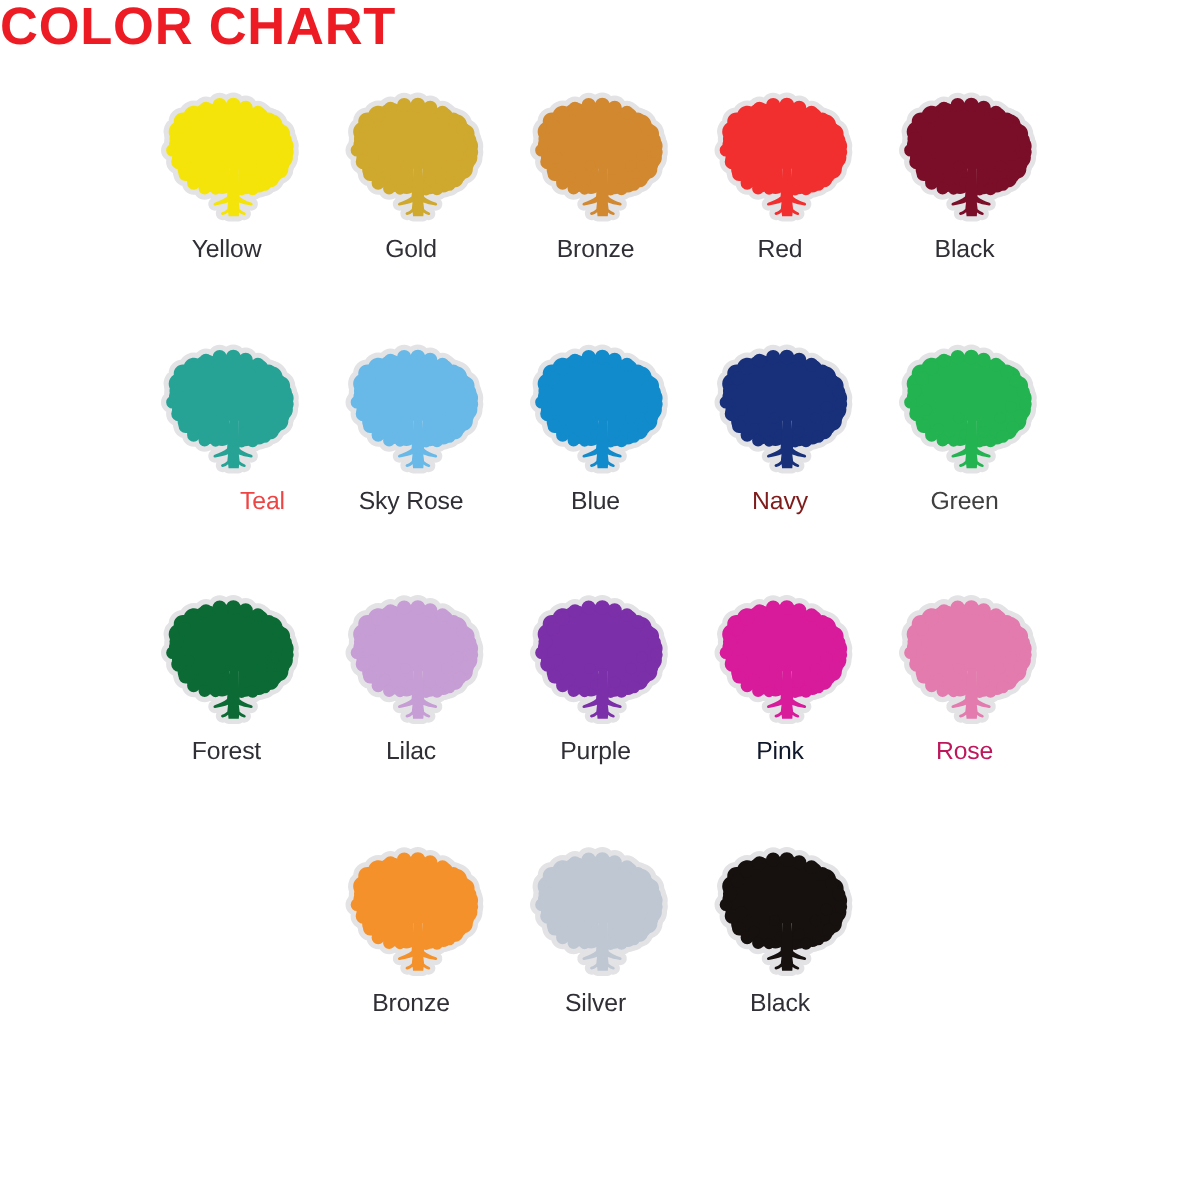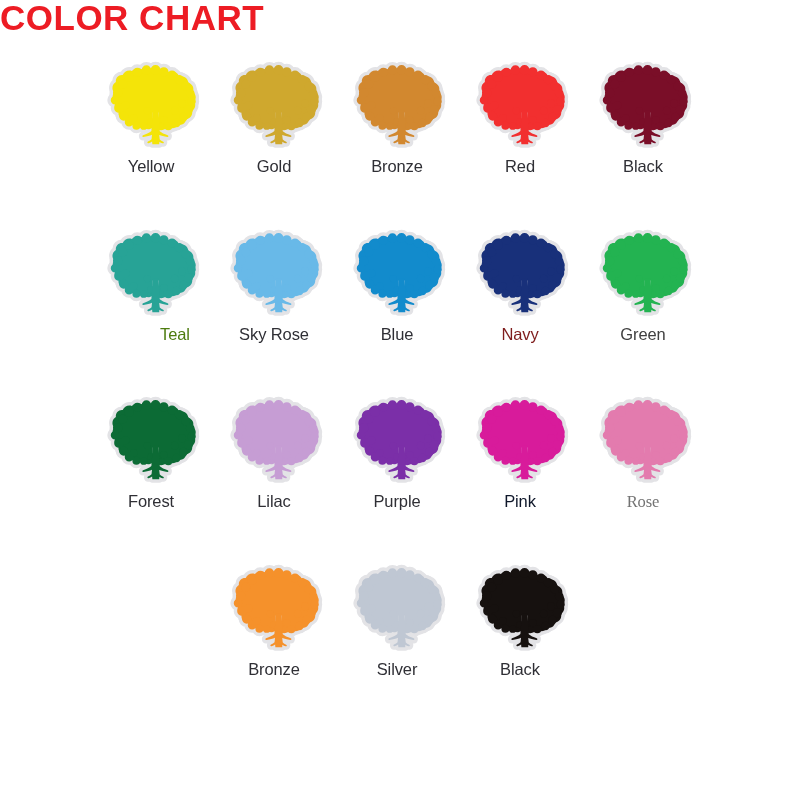--- a/index.html
+++ b/index.html
@@ -206,21 +206,21 @@
         <path d="M54.2 50 L60.3 50 L61.6 72.5 C63.6 74.2 66.5 75.6 70.3 76.9 C71.6 77.4 71.3 79.1 69.9 78.9 C66.2 78.3 63.3 77.6 61.0 76.7 L61.6 81.6 C62.6 82.6 63.9 83.4 65.4 84.0 C66.6 84.5 66.1 86.1 64.8 85.8 C63.3 85.4 62.1 84.8 61.2 84.0 L61.0 86.8 L53.5 86.8 L53.2 83.8 C52.2 84.7 50.9 85.4 49.3 85.8 C48.0 86.1 47.5 84.5 48.7 83.9 C50.3 83.3 51.6 82.5 52.6 81.4 L53.1 76.5 C50.7 77.5 47.6 78.3 43.7 78.9 C42.3 79.1 42.0 77.4 43.3 76.9 C47.3 75.5 50.3 74.1 52.4 72.3 Z"></path>
       </g>
       <g fill="#27A396">
         <path d="M52.5 6.5 C60 3.5 67 4.5 71.5 8 C76.5 6 81 8 82.5 12 C88 11.5 92.5 14.5 93 19.5 C97.5 21 99.5 25 98 29.5 C101.5 32 102 36.5 99.5 40 C101.5 43.5 100.5 48 97 50.5 C98 55 95 59 90.5 59.5 C90 64 86 66.5 81.5 65.5 C79.5 69.5 75 70.5 71.5 68 C68.5 71.5 63.5 71.5 60.5 68.5 L60.5 52 L54 52 L54 68.5 C50.5 71.5 45.5 71 43 67.5 C39 70.5 34 69 32.5 65 C28 66.5 23.5 64 23 59.5 C18.5 59.5 15.5 55.5 16.5 51 C12.5 49 11 44.5 13 40.5 C9.5 38 9 33.5 11.5 30 C8.5 26 9.5 21 13.5 18.5 C13 14 16.5 10.5 21 11 C22.5 7 27 5 31 6.5 C34.5 3.5 39.5 3 43.5 5.5 C46 3 49.5 3 52.5 6.5 Z"></path>
         <path d="M10.3 30.5 a5.2 5.2 0 1 0 10.4 0 a5.2 5.2 0 1 0 -10.4 0 M7.9 38.5 a4.6 4.6 0 1 0 9.2 0 a4.6 4.6 0 1 0 -9.2 0 M11.6 47 a5.4 5.4 0 1 0 10.8 0 a5.4 5.4 0 1 0 -10.8 0 M17 56 a5 5 0 1 0 10 0 a5 5 0 1 0 -10 0 M23.2 62.5 a4.8 4.8 0 1 0 9.6 0 a4.8 4.8 0 1 0 -9.6 0 M31.6 66.5 a4.4 4.4 0 1 0 8.8 0 a4.4 4.4 0 1 0 -8.8 0 M40 67 a4 4 0 1 0 8 0 a4 4 0 1 0 -8 0 M16 21 a5 5 0 1 0 10 0 a5 5 0 1 0 -10 0 M22.8 13.5 a5.2 5.2 0 1 0 10.4 0 a5.2 5.2 0 1 0 -10.4 0 M32 8 a5 5 0 1 0 10 0 a5 5 0 1 0 -10 0 M41.8 5.5 a5.2 5.2 0 1 0 10.4 0 a5.2 5.2 0 1 0 -10.4 0 M51.6 5.5 a5.4 5.4 0 1 0 10.8 0 a5.4 5.4 0 1 0 -10.8 0 M60.8 7.5 a5.2 5.2 0 1 0 10.4 0 a5.2 5.2 0 1 0 -10.4 0 M70 11 a5 5 0 1 0 10 0 a5 5 0 1 0 -10 0 M78 16 a5 5 0 1 0 10 0 a5 5 0 1 0 -10 0 M85 23 a5 5 0 1 0 10 0 a5 5 0 1 0 -10 0 M90.2 31 a4.8 4.8 0 1 0 9.6 0 a4.8 4.8 0 1 0 -9.6 0 M91.9 40 a4.6 4.6 0 1 0 9.2 0 a4.6 4.6 0 1 0 -9.2 0 M88 49 a5 5 0 1 0 10 0 a5 5 0 1 0 -10 0 M82.7 57 a4.8 4.8 0 1 0 9.6 0 a4.8 4.8 0 1 0 -9.6 0 M75.4 63.5 a4.6 4.6 0 1 0 9.2 0 a4.6 4.6 0 1 0 -9.2 0 M66.6 67 a4.4 4.4 0 1 0 8.8 0 a4.4 4.4 0 1 0 -8.8 0 M59 67.5 a4 4 0 1 0 8 0 a4 4 0 1 0 -8 0 M28.8 58 a4.2 4.2 0 1 0 8.4 0 a4.2 4.2 0 1 0 -8.4 0 M48 62 a4 4 0 1 0 8 0 a4 4 0 1 0 -8 0 M61.8 60 a4.2 4.2 0 1 0 8.4 0 a4.2 4.2 0 1 0 -8.4 0 M19.6 44 a4.4 4.4 0 1 0 8.8 0 a4.4 4.4 0 1 0 -8.8 0 M81.6 42 a4.4 4.4 0 1 0 8.8 0 a4.4 4.4 0 1 0 -8.8 0 M44 50 a4 4 0 1 0 8 0 a4 4 0 1 0 -8 0 M73.8 50 a4.2 4.2 0 1 0 8.4 0 a4.2 4.2 0 1 0 -8.4 0"></path>
         <path d="M54.2 50 L60.3 50 L61.6 72.5 C63.6 74.2 66.5 75.6 70.3 76.9 C71.6 77.4 71.3 79.1 69.9 78.9 C66.2 78.3 63.3 77.6 61.0 76.7 L61.6 81.6 C62.6 82.6 63.9 83.4 65.4 84.0 C66.6 84.5 66.1 86.1 64.8 85.8 C63.3 85.4 62.1 84.8 61.2 84.0 L61.0 86.8 L53.5 86.8 L53.2 83.8 C52.2 84.7 50.9 85.4 49.3 85.8 C48.0 86.1 47.5 84.5 48.7 83.9 C50.3 83.3 51.6 82.5 52.6 81.4 L53.1 76.5 C50.7 77.5 47.6 78.3 43.7 78.9 C42.3 79.1 42.0 77.4 43.3 76.9 C47.3 75.5 50.3 74.1 52.4 72.3 Z"></path>
       </g>
     </g>
   </svg>
           </div>
-          <div class="swatch-label" style="color: #4d7c0f; margin-left: 48px;">Teal</div>
+          <div class="swatch-label" style="color: #ef4444; margin-left: 48px;">Teal</div>
         </div>
         <div class="swatch">
           <div class="tree-wrap">
   <svg viewBox="0 0 114 96" xmlns="http://www.w3.org/2000/svg" aria-hidden="true">
     <g transform="translate(5,2)">
       <g stroke="#e3e3e6" stroke-width="7.5" stroke-linejoin="round" stroke-linecap="round" fill="#e3e3e6">
         <path d="M52.5 6.5 C60 3.5 67 4.5 71.5 8 C76.5 6 81 8 82.5 12 C88 11.5 92.5 14.5 93 19.5 C97.5 21 99.5 25 98 29.5 C101.5 32 102 36.5 99.5 40 C101.5 43.5 100.5 48 97 50.5 C98 55 95 59 90.5 59.5 C90 64 86 66.5 81.5 65.5 C79.5 69.5 75 70.5 71.5 68 C68.5 71.5 63.5 71.5 60.5 68.5 L60.5 52 L54 52 L54 68.5 C50.5 71.5 45.5 71 43 67.5 C39 70.5 34 69 32.5 65 C28 66.5 23.5 64 23 59.5 C18.5 59.5 15.5 55.5 16.5 51 C12.5 49 11 44.5 13 40.5 C9.5 38 9 33.5 11.5 30 C8.5 26 9.5 21 13.5 18.5 C13 14 16.5 10.5 21 11 C22.5 7 27 5 31 6.5 C34.5 3.5 39.5 3 43.5 5.5 C46 3 49.5 3 52.5 6.5 Z"></path>
         <path d="M10.3 30.5 a5.2 5.2 0 1 0 10.4 0 a5.2 5.2 0 1 0 -10.4 0 M7.9 38.5 a4.6 4.6 0 1 0 9.2 0 a4.6 4.6 0 1 0 -9.2 0 M11.6 47 a5.4 5.4 0 1 0 10.8 0 a5.4 5.4 0 1 0 -10.8 0 M17 56 a5 5 0 1 0 10 0 a5 5 0 1 0 -10 0 M23.2 62.5 a4.8 4.8 0 1 0 9.6 0 a4.8 4.8 0 1 0 -9.6 0 M31.6 66.5 a4.4 4.4 0 1 0 8.8 0 a4.4 4.4 0 1 0 -8.8 0 M40 67 a4 4 0 1 0 8 0 a4 4 0 1 0 -8 0 M16 21 a5 5 0 1 0 10 0 a5 5 0 1 0 -10 0 M22.8 13.5 a5.2 5.2 0 1 0 10.4 0 a5.2 5.2 0 1 0 -10.4 0 M32 8 a5 5 0 1 0 10 0 a5 5 0 1 0 -10 0 M41.8 5.5 a5.2 5.2 0 1 0 10.4 0 a5.2 5.2 0 1 0 -10.4 0 M51.6 5.5 a5.4 5.4 0 1 0 10.8 0 a5.4 5.4 0 1 0 -10.8 0 M60.8 7.5 a5.2 5.2 0 1 0 10.4 0 a5.2 5.2 0 1 0 -10.4 0 M70 11 a5 5 0 1 0 10 0 a5 5 0 1 0 -10 0 M78 16 a5 5 0 1 0 10 0 a5 5 0 1 0 -10 0 M85 23 a5 5 0 1 0 10 0 a5 5 0 1 0 -10 0 M90.2 31 a4.8 4.8 0 1 0 9.6 0 a4.8 4.8 0 1 0 -9.6 0 M91.9 40 a4.6 4.6 0 1 0 9.2 0 a4.6 4.6 0 1 0 -9.2 0 M88 49 a5 5 0 1 0 10 0 a5 5 0 1 0 -10 0 M82.7 57 a4.8 4.8 0 1 0 9.6 0 a4.8 4.8 0 1 0 -9.6 0 M75.4 63.5 a4.6 4.6 0 1 0 9.2 0 a4.6 4.6 0 1 0 -9.2 0 M66.6 67 a4.4 4.4 0 1 0 8.8 0 a4.4 4.4 0 1 0 -8.8 0 M59 67.5 a4 4 0 1 0 8 0 a4 4 0 1 0 -8 0 M28.8 58 a4.2 4.2 0 1 0 8.4 0 a4.2 4.2 0 1 0 -8.4 0 M48 62 a4 4 0 1 0 8 0 a4 4 0 1 0 -8 0 M61.8 60 a4.2 4.2 0 1 0 8.4 0 a4.2 4.2 0 1 0 -8.4 0 M19.6 44 a4.4 4.4 0 1 0 8.8 0 a4.4 4.4 0 1 0 -8.8 0 M81.6 42 a4.4 4.4 0 1 0 8.8 0 a4.4 4.4 0 1 0 -8.8 0 M44 50 a4 4 0 1 0 8 0 a4 4 0 1 0 -8 0 M73.8 50 a4.2 4.2 0 1 0 8.4 0 a4.2 4.2 0 1 0 -8.4 0"></path>
         <path d="M54.2 50 L60.3 50 L61.6 72.5 C63.6 74.2 66.5 75.6 70.3 76.9 C71.6 77.4 71.3 79.1 69.9 78.9 C66.2 78.3 63.3 77.6 61.0 76.7 L61.6 81.6 C62.6 82.6 63.9 83.4 65.4 84.0 C66.6 84.5 66.1 86.1 64.8 85.8 C63.3 85.4 62.1 84.8 61.2 84.0 L61.0 86.8 L53.5 86.8 L53.2 83.8 C52.2 84.7 50.9 85.4 49.3 85.8 C48.0 86.1 47.5 84.5 48.7 83.9 C50.3 83.3 51.6 82.5 52.6 81.4 L53.1 76.5 C50.7 77.5 47.6 78.3 43.7 78.9 C42.3 79.1 42.0 77.4 43.3 76.9 C47.3 75.5 50.3 74.1 52.4 72.3 Z"></path>
       </g>
@@ -380,21 +380,21 @@
         <path d="M54.2 50 L60.3 50 L61.6 72.5 C63.6 74.2 66.5 75.6 70.3 76.9 C71.6 77.4 71.3 79.1 69.9 78.9 C66.2 78.3 63.3 77.6 61.0 76.7 L61.6 81.6 C62.6 82.6 63.9 83.4 65.4 84.0 C66.6 84.5 66.1 86.1 64.8 85.8 C63.3 85.4 62.1 84.8 61.2 84.0 L61.0 86.8 L53.5 86.8 L53.2 83.8 C52.2 84.7 50.9 85.4 49.3 85.8 C48.0 86.1 47.5 84.5 48.7 83.9 C50.3 83.3 51.6 82.5 52.6 81.4 L53.1 76.5 C50.7 77.5 47.6 78.3 43.7 78.9 C42.3 79.1 42.0 77.4 43.3 76.9 C47.3 75.5 50.3 74.1 52.4 72.3 Z"></path>
       </g>
       <g fill="#E37BAE">
         <path d="M52.5 6.5 C60 3.5 67 4.5 71.5 8 C76.5 6 81 8 82.5 12 C88 11.5 92.5 14.5 93 19.5 C97.5 21 99.5 25 98 29.5 C101.5 32 102 36.5 99.5 40 C101.5 43.5 100.5 48 97 50.5 C98 55 95 59 90.5 59.5 C90 64 86 66.5 81.5 65.5 C79.5 69.5 75 70.5 71.5 68 C68.5 71.5 63.5 71.5 60.5 68.5 L60.5 52 L54 52 L54 68.5 C50.5 71.5 45.5 71 43 67.5 C39 70.5 34 69 32.5 65 C28 66.5 23.5 64 23 59.5 C18.5 59.5 15.5 55.5 16.5 51 C12.5 49 11 44.5 13 40.5 C9.5 38 9 33.5 11.5 30 C8.5 26 9.5 21 13.5 18.5 C13 14 16.5 10.5 21 11 C22.5 7 27 5 31 6.5 C34.5 3.5 39.5 3 43.5 5.5 C46 3 49.5 3 52.5 6.5 Z"></path>
         <path d="M10.3 30.5 a5.2 5.2 0 1 0 10.4 0 a5.2 5.2 0 1 0 -10.4 0 M7.9 38.5 a4.6 4.6 0 1 0 9.2 0 a4.6 4.6 0 1 0 -9.2 0 M11.6 47 a5.4 5.4 0 1 0 10.8 0 a5.4 5.4 0 1 0 -10.8 0 M17 56 a5 5 0 1 0 10 0 a5 5 0 1 0 -10 0 M23.2 62.5 a4.8 4.8 0 1 0 9.6 0 a4.8 4.8 0 1 0 -9.6 0 M31.6 66.5 a4.4 4.4 0 1 0 8.8 0 a4.4 4.4 0 1 0 -8.8 0 M40 67 a4 4 0 1 0 8 0 a4 4 0 1 0 -8 0 M16 21 a5 5 0 1 0 10 0 a5 5 0 1 0 -10 0 M22.8 13.5 a5.2 5.2 0 1 0 10.4 0 a5.2 5.2 0 1 0 -10.4 0 M32 8 a5 5 0 1 0 10 0 a5 5 0 1 0 -10 0 M41.8 5.5 a5.2 5.2 0 1 0 10.4 0 a5.2 5.2 0 1 0 -10.4 0 M51.6 5.5 a5.4 5.4 0 1 0 10.8 0 a5.4 5.4 0 1 0 -10.8 0 M60.8 7.5 a5.2 5.2 0 1 0 10.4 0 a5.2 5.2 0 1 0 -10.4 0 M70 11 a5 5 0 1 0 10 0 a5 5 0 1 0 -10 0 M78 16 a5 5 0 1 0 10 0 a5 5 0 1 0 -10 0 M85 23 a5 5 0 1 0 10 0 a5 5 0 1 0 -10 0 M90.2 31 a4.8 4.8 0 1 0 9.6 0 a4.8 4.8 0 1 0 -9.6 0 M91.9 40 a4.6 4.6 0 1 0 9.2 0 a4.6 4.6 0 1 0 -9.2 0 M88 49 a5 5 0 1 0 10 0 a5 5 0 1 0 -10 0 M82.7 57 a4.8 4.8 0 1 0 9.6 0 a4.8 4.8 0 1 0 -9.6 0 M75.4 63.5 a4.6 4.6 0 1 0 9.2 0 a4.6 4.6 0 1 0 -9.2 0 M66.6 67 a4.4 4.4 0 1 0 8.8 0 a4.4 4.4 0 1 0 -8.8 0 M59 67.5 a4 4 0 1 0 8 0 a4 4 0 1 0 -8 0 M28.8 58 a4.2 4.2 0 1 0 8.4 0 a4.2 4.2 0 1 0 -8.4 0 M48 62 a4 4 0 1 0 8 0 a4 4 0 1 0 -8 0 M61.8 60 a4.2 4.2 0 1 0 8.4 0 a4.2 4.2 0 1 0 -8.4 0 M19.6 44 a4.4 4.4 0 1 0 8.8 0 a4.4 4.4 0 1 0 -8.8 0 M81.6 42 a4.4 4.4 0 1 0 8.8 0 a4.4 4.4 0 1 0 -8.8 0 M44 50 a4 4 0 1 0 8 0 a4 4 0 1 0 -8 0 M73.8 50 a4.2 4.2 0 1 0 8.4 0 a4.2 4.2 0 1 0 -8.4 0"></path>
         <path d="M54.2 50 L60.3 50 L61.6 72.5 C63.6 74.2 66.5 75.6 70.3 76.9 C71.6 77.4 71.3 79.1 69.9 78.9 C66.2 78.3 63.3 77.6 61.0 76.7 L61.6 81.6 C62.6 82.6 63.9 83.4 65.4 84.0 C66.6 84.5 66.1 86.1 64.8 85.8 C63.3 85.4 62.1 84.8 61.2 84.0 L61.0 86.8 L53.5 86.8 L53.2 83.8 C52.2 84.7 50.9 85.4 49.3 85.8 C48.0 86.1 47.5 84.5 48.7 83.9 C50.3 83.3 51.6 82.5 52.6 81.4 L53.1 76.5 C50.7 77.5 47.6 78.3 43.7 78.9 C42.3 79.1 42.0 77.4 43.3 76.9 C47.3 75.5 50.3 74.1 52.4 72.3 Z"></path>
       </g>
     </g>
   </svg>
           </div>
-          <div class="swatch-label" style="color: #737373; font-family: Liberation Serif, serif;">Rose</div>
+          <div class="swatch-label" style="color: #be185d;">Rose</div>
         </div>
       </div>
       <div class="row-gap"></div>
       <div class="row">
         <div class="swatch">
           <div class="tree-wrap">
   <svg viewBox="0 0 114 96" xmlns="http://www.w3.org/2000/svg" aria-hidden="true">
     <g transform="translate(5,2)">
       <g stroke="#e3e3e6" stroke-width="7.5" stroke-linejoin="round" stroke-linecap="round" fill="#e3e3e6">
         <path d="M52.5 6.5 C60 3.5 67 4.5 71.5 8 C76.5 6 81 8 82.5 12 C88 11.5 92.5 14.5 93 19.5 C97.5 21 99.5 25 98 29.5 C101.5 32 102 36.5 99.5 40 C101.5 43.5 100.5 48 97 50.5 C98 55 95 59 90.5 59.5 C90 64 86 66.5 81.5 65.5 C79.5 69.5 75 70.5 71.5 68 C68.5 71.5 63.5 71.5 60.5 68.5 L60.5 52 L54 52 L54 68.5 C50.5 71.5 45.5 71 43 67.5 C39 70.5 34 69 32.5 65 C28 66.5 23.5 64 23 59.5 C18.5 59.5 15.5 55.5 16.5 51 C12.5 49 11 44.5 13 40.5 C9.5 38 9 33.5 11.5 30 C8.5 26 9.5 21 13.5 18.5 C13 14 16.5 10.5 21 11 C22.5 7 27 5 31 6.5 C34.5 3.5 39.5 3 43.5 5.5 C46 3 49.5 3 52.5 6.5 Z"></path>

